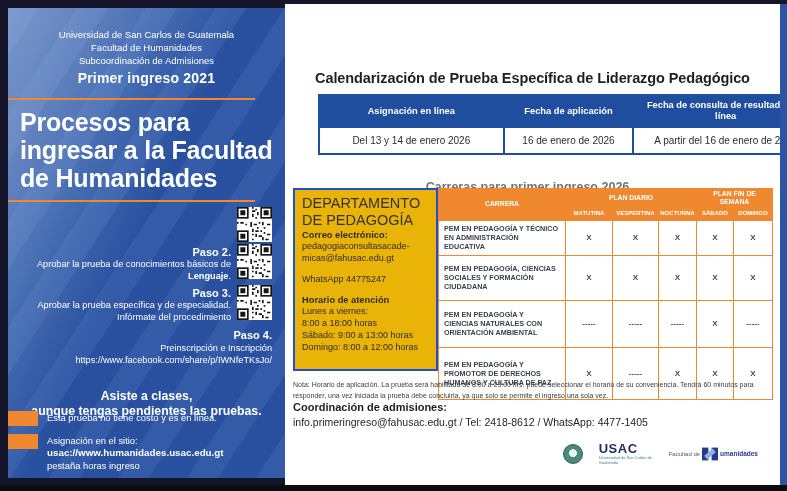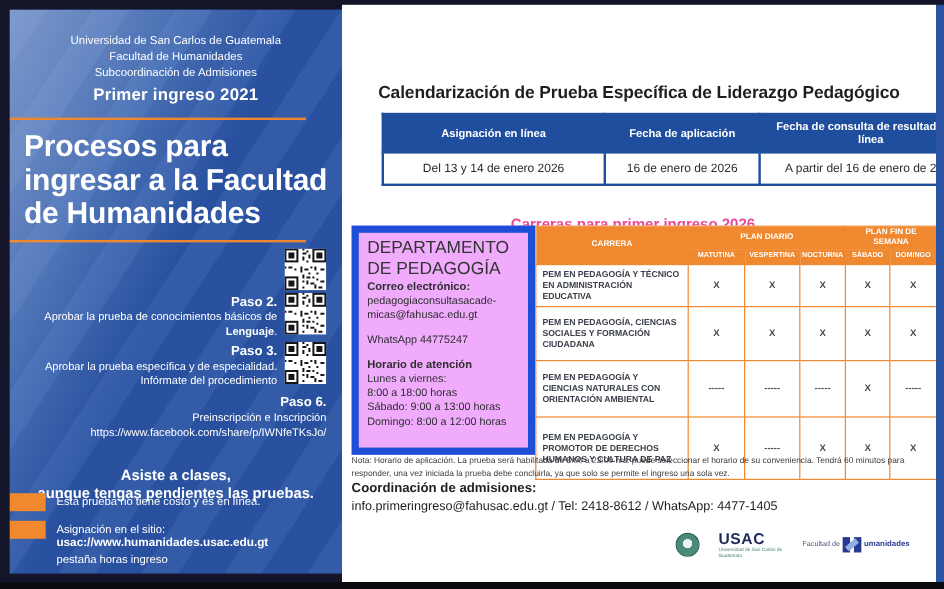--- a/index.html
+++ b/index.html
@@ -58,25 +58,25 @@
   .cal-table th{
     background:#1e4e9d;color:#fff;font-size:9.3px;font-weight:700;
     padding:4px 6px;border:2px solid #1e4e9d;line-height:1.2;
   }
   .cal-table td{
     background:#fff;color:#2a2a2a;font-size:10px;text-align:center;
     padding:7px 6px;border:2px solid #1e4e9d;
   }
 
   .careers-h{position:absolute;top:163px;left:0;right:10px;text-align:center;
-    font-size:12.5px;font-weight:700;color:#ec4899;}
+    font-size:12.5px;font-weight:700;color:#737373;}
 
   .cols{position:absolute;top:184px;left:8px;display:flex;align-items:stretch;}
   .dept{
-    width:127px;border:6px solid #1d4ed8;background:#f0abfc;
+    width:127px;border:2px solid #1d4ed8;background:#eab308;
     padding:5px 7px;color:#2e2e2e;height:169px;
   }
   .dept-name{font-size:14.5px;font-weight:500;line-height:1.15;color:#333;}
   .dept-line{font-size:9px;line-height:1.35;word-break:break-word;}
   .dept-label{font-weight:700;font-size:9.3px;margin-top:2px;}
   .dept-gap{height:8px;}
 
   .careers{border-collapse:collapse;table-layout:fixed;width:334px;background:#fff;}
   .careers th{
     background:#f0882f;color:#fff;font-weight:700;border:1.5px solid #f0882f;
@@ -167,21 +167,21 @@
       <div class="step">
         <div class="step-text">
           <span class="step-label">Paso 3.</span>
           <span>Aprobar la prueba específica y de especialidad. Infórmate del procedimiento</span>
         </div>
         <svg class="qr">
             <use href="#qr-sym"></use>
           </svg>
       </div>
       <div class="step4">
-        <span class="step-label">Paso 6.</span>
+        <span class="step-label">Paso 4.</span>
         <div>Preinscripción e Inscripción</div>
         <div>https://www.facebook.com/share/p/IWNfeTKsJo/</div>
       </div>
     </div>
 
     <div class="attend">
       <div>Asiste a clases,</div>
       <div>aunque tengas pendientes las pruebas.</div>
     </div>
 

